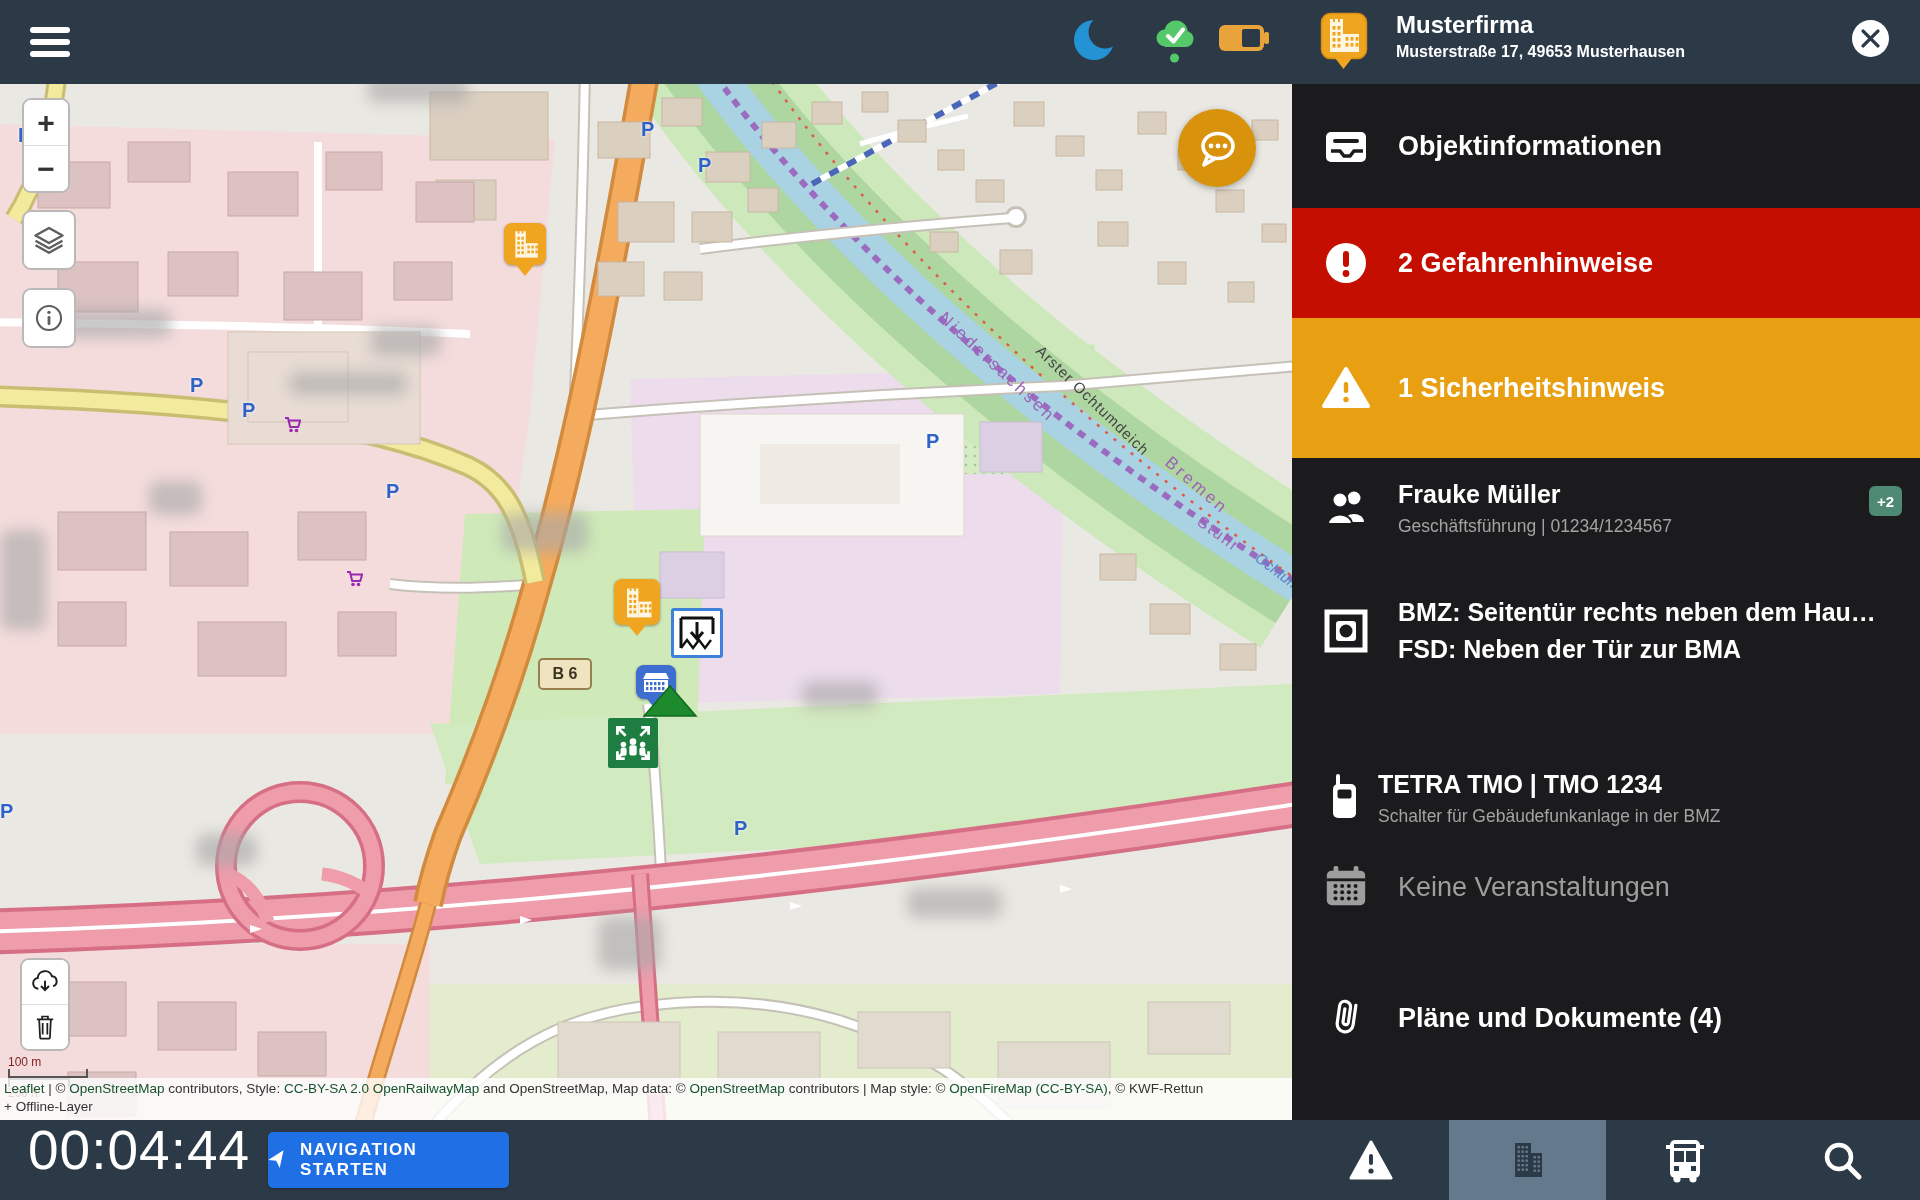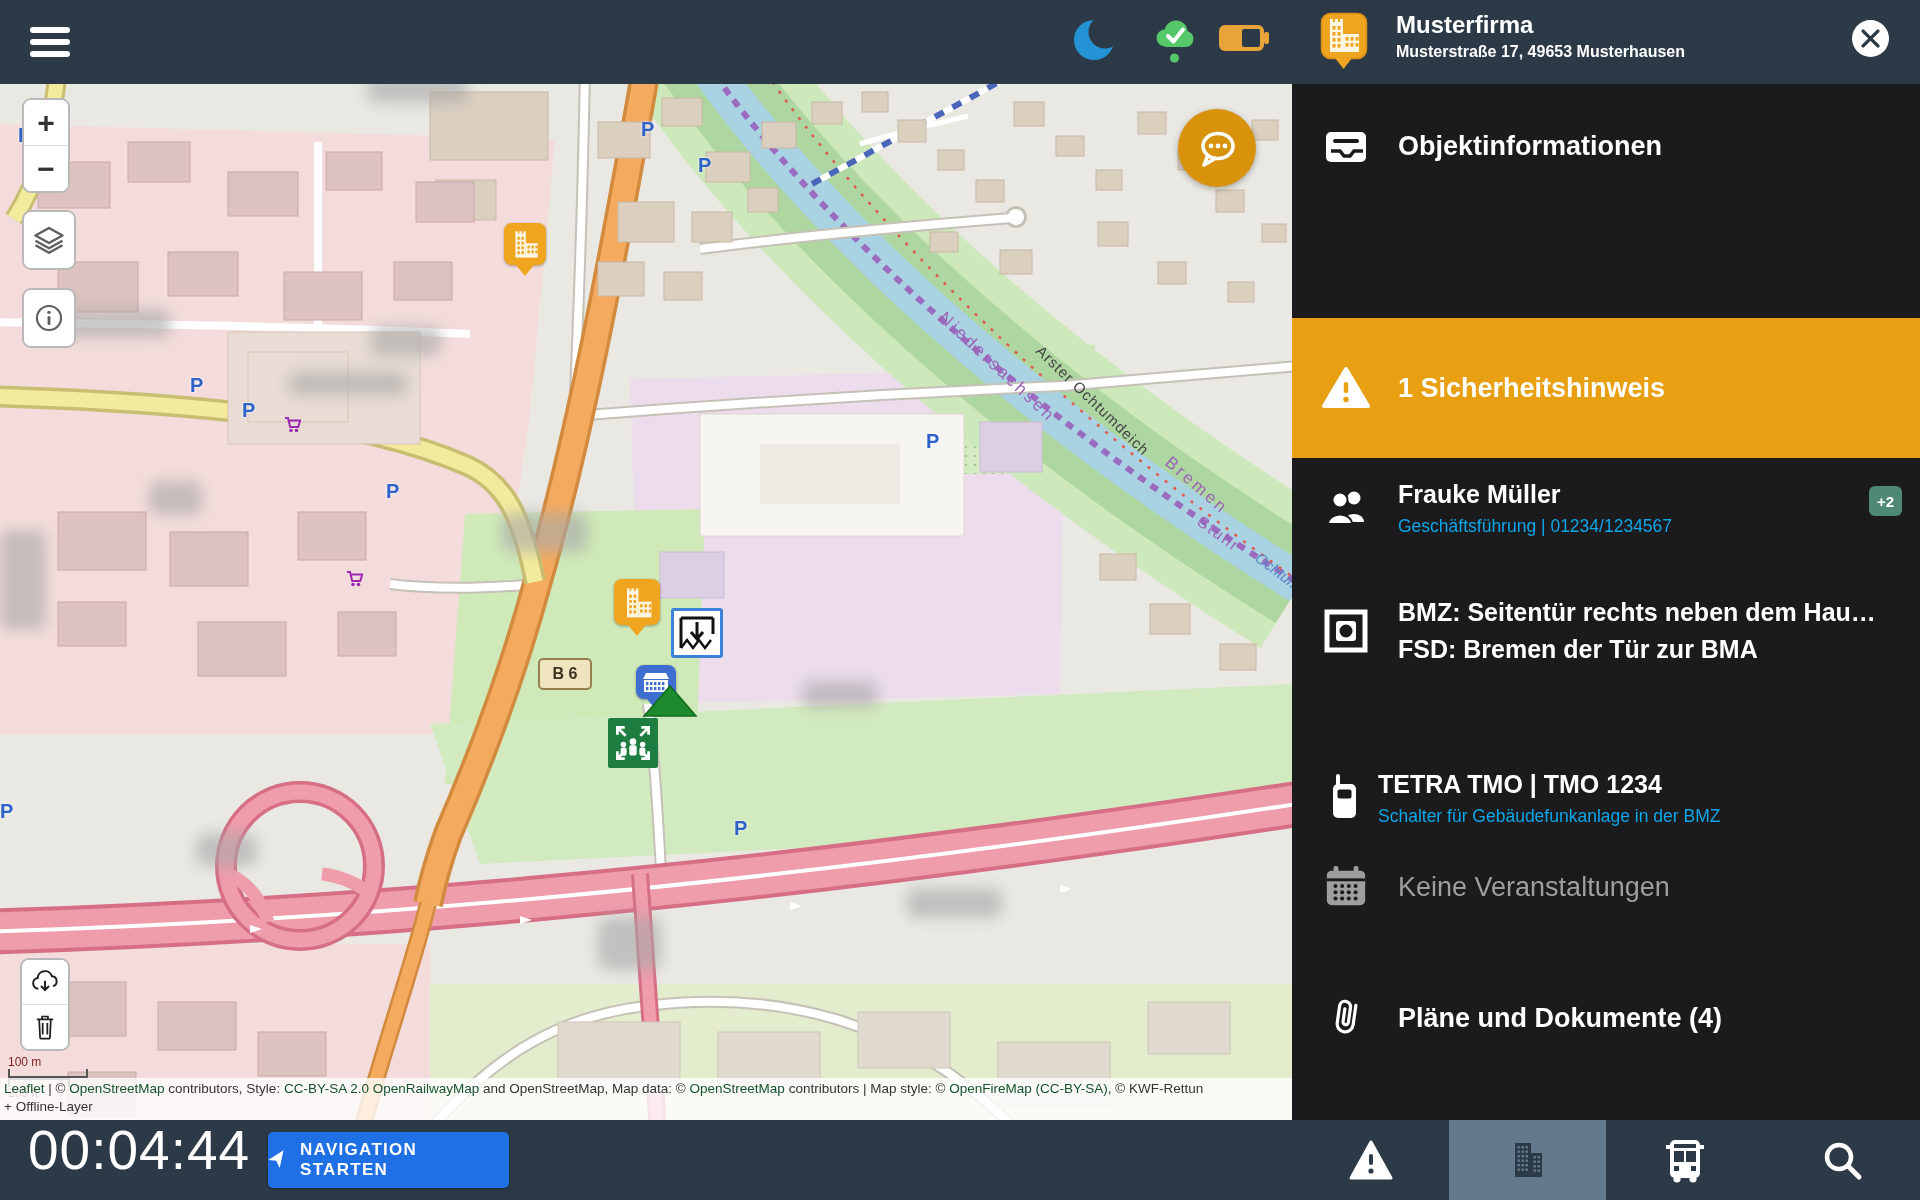--- a/index.html
+++ b/index.html
@@ -63,21 +63,21 @@
   #sidebar{left:1292px;top:0;width:628px;height:1200px;background:#1b1b1d;z-index:6;}
   #sbheader{left:0;top:0;width:628px;height:84px;background:#2c3a47;}
   #sbtitle{left:104px;top:11px;color:#fff;font-size:24px;font-weight:bold;}
   #sbsub{left:104px;top:43px;color:#fff;font-size:16px;font-weight:bold;}
   #closebtn{left:560px;top:20px;width:37px;height:37px;border-radius:50%;background:#fff;display:flex;align-items:center;justify-content:center;cursor:pointer;}
 
   .srow{position:absolute;left:0;width:628px;display:flex;align-items:center;padding-left:30px;box-sizing:border-box;gap:28px;cursor:pointer;}
   .sicon{width:48px;display:flex;justify-content:center;flex:none;}
   .slabel{color:#fff;font-size:27px;font-weight:600;}
   .stitle{color:#fff;font-size:25px;font-weight:bold;line-height:37px;}
-  .ssub{color:#0ea5e9;font-size:17.5px;font-weight:normal;margin-top:3px;}
+  .ssub{color:#a3a3a3;font-size:17.5px;font-weight:normal;margin-top:3px;}
   .gray{color:#9e9e9e;font-weight:normal;}
   #row-danger{background:#c40f00;}
   #row-safety{background:#e8a012;}
   #badge{position:absolute;right:18px;top:36px;width:33px;height:30px;background:#4e8973;border-radius:6px;color:#fff;font-size:15px;font-weight:bold;display:flex;align-items:center;justify-content:center;}
 
   #sbtabs{left:0;top:1120px;width:628px;height:80px;background:#2c3a47;display:flex;}
   .tab{width:157px;height:80px;display:flex;align-items:center;justify-content:center;cursor:pointer;}
   .tab.active{background:#64798b;}
 </style>
 </head>
@@ -527,20 +527,30 @@
       <span class="sicon">
         <svg width="46" height="46" viewBox="0 0 46 46">
           <rect x="3" y="9" width="40" height="30" rx="5" fill="#fff"></rect>
           <rect x="10" y="16" width="26" height="4" rx="2" fill="#1b1b1d"></rect>
           <path d="M8,28 H17 L21,33 H27 L31,28 H40" fill="none" stroke="#1b1b1d" stroke-width="3.5"></path>
         </svg>
       </span>
       <span class="slabel">Objektinformationen</span>
     </div>
 
+    <div class="srow" id="row-danger" style="top:208px;height:110px;">
+      <span class="sicon">
+        <svg width="46" height="46" viewBox="0 0 46 46">
+          <circle cx="23" cy="23" r="20" fill="#fff"></circle>
+          <rect x="20" y="11" width="6" height="16" rx="3" fill="#c40f00"></rect>
+            <circle cx="23" cy="33.5" r="3.4" fill="#c40f00"></circle>
+        </svg>
+      </span>
+      <span class="slabel">2 Gefahrenhinweise</span>
+    </div>
 
     <div class="srow" id="row-safety" style="top:318px;height:140px;">
       <span class="sicon">
         <svg width="48" height="48" viewBox="0 0 48 48">
           <path d="M24,5 L46,42 H2 Z" fill="#fff" stroke="#fff" stroke-width="4" stroke-linejoin="round"></path>
           <rect x="21.8" y="18" width="4.4" height="11" rx="2" fill="#e8a012"></rect>
             <circle cx="24" cy="35.5" r="2.7" fill="#e8a012"></circle>
         </svg>
       </span>
       <span class="slabel">1 Sicherheitshinweis</span>
@@ -565,21 +575,21 @@
     <div class="srow" style="top:572px;height:118px;">
       <span class="sicon">
         <svg width="48" height="48" viewBox="0 0 48 48">
           <rect x="5" y="5" width="38" height="38" fill="none" stroke="#fff" stroke-width="5"></rect>
           <rect x="14" y="14" width="20" height="20" rx="3" fill="#fff"></rect>
             <circle cx="24" cy="24" r="6.5" fill="#1b1b1d"></circle>
         </svg>
       </span>
       <span>
         <div class="stitle">BMZ: Seitentür rechts neben dem Hau…</div>
-        <div class="stitle">FSD: Bremen der Tür zur BMA</div>
+        <div class="stitle">FSD: Neben der Tür zur BMA</div>
       </span>
     </div>
 
     <div class="srow" style="top:736px;height:120px;gap:8px;">
       <span class="sicon">
         <svg width="42" height="48" viewBox="0 0 42 48">
           <rect x="11" y="2" width="4" height="12" rx="2" fill="#fff"></rect>
           <rect x="8" y="12" width="23" height="34" rx="5" fill="#fff"></rect>
           <rect x="12.5" y="17.5" width="14" height="9" rx="2" fill="#1b1b1d"></rect>
         </svg>

